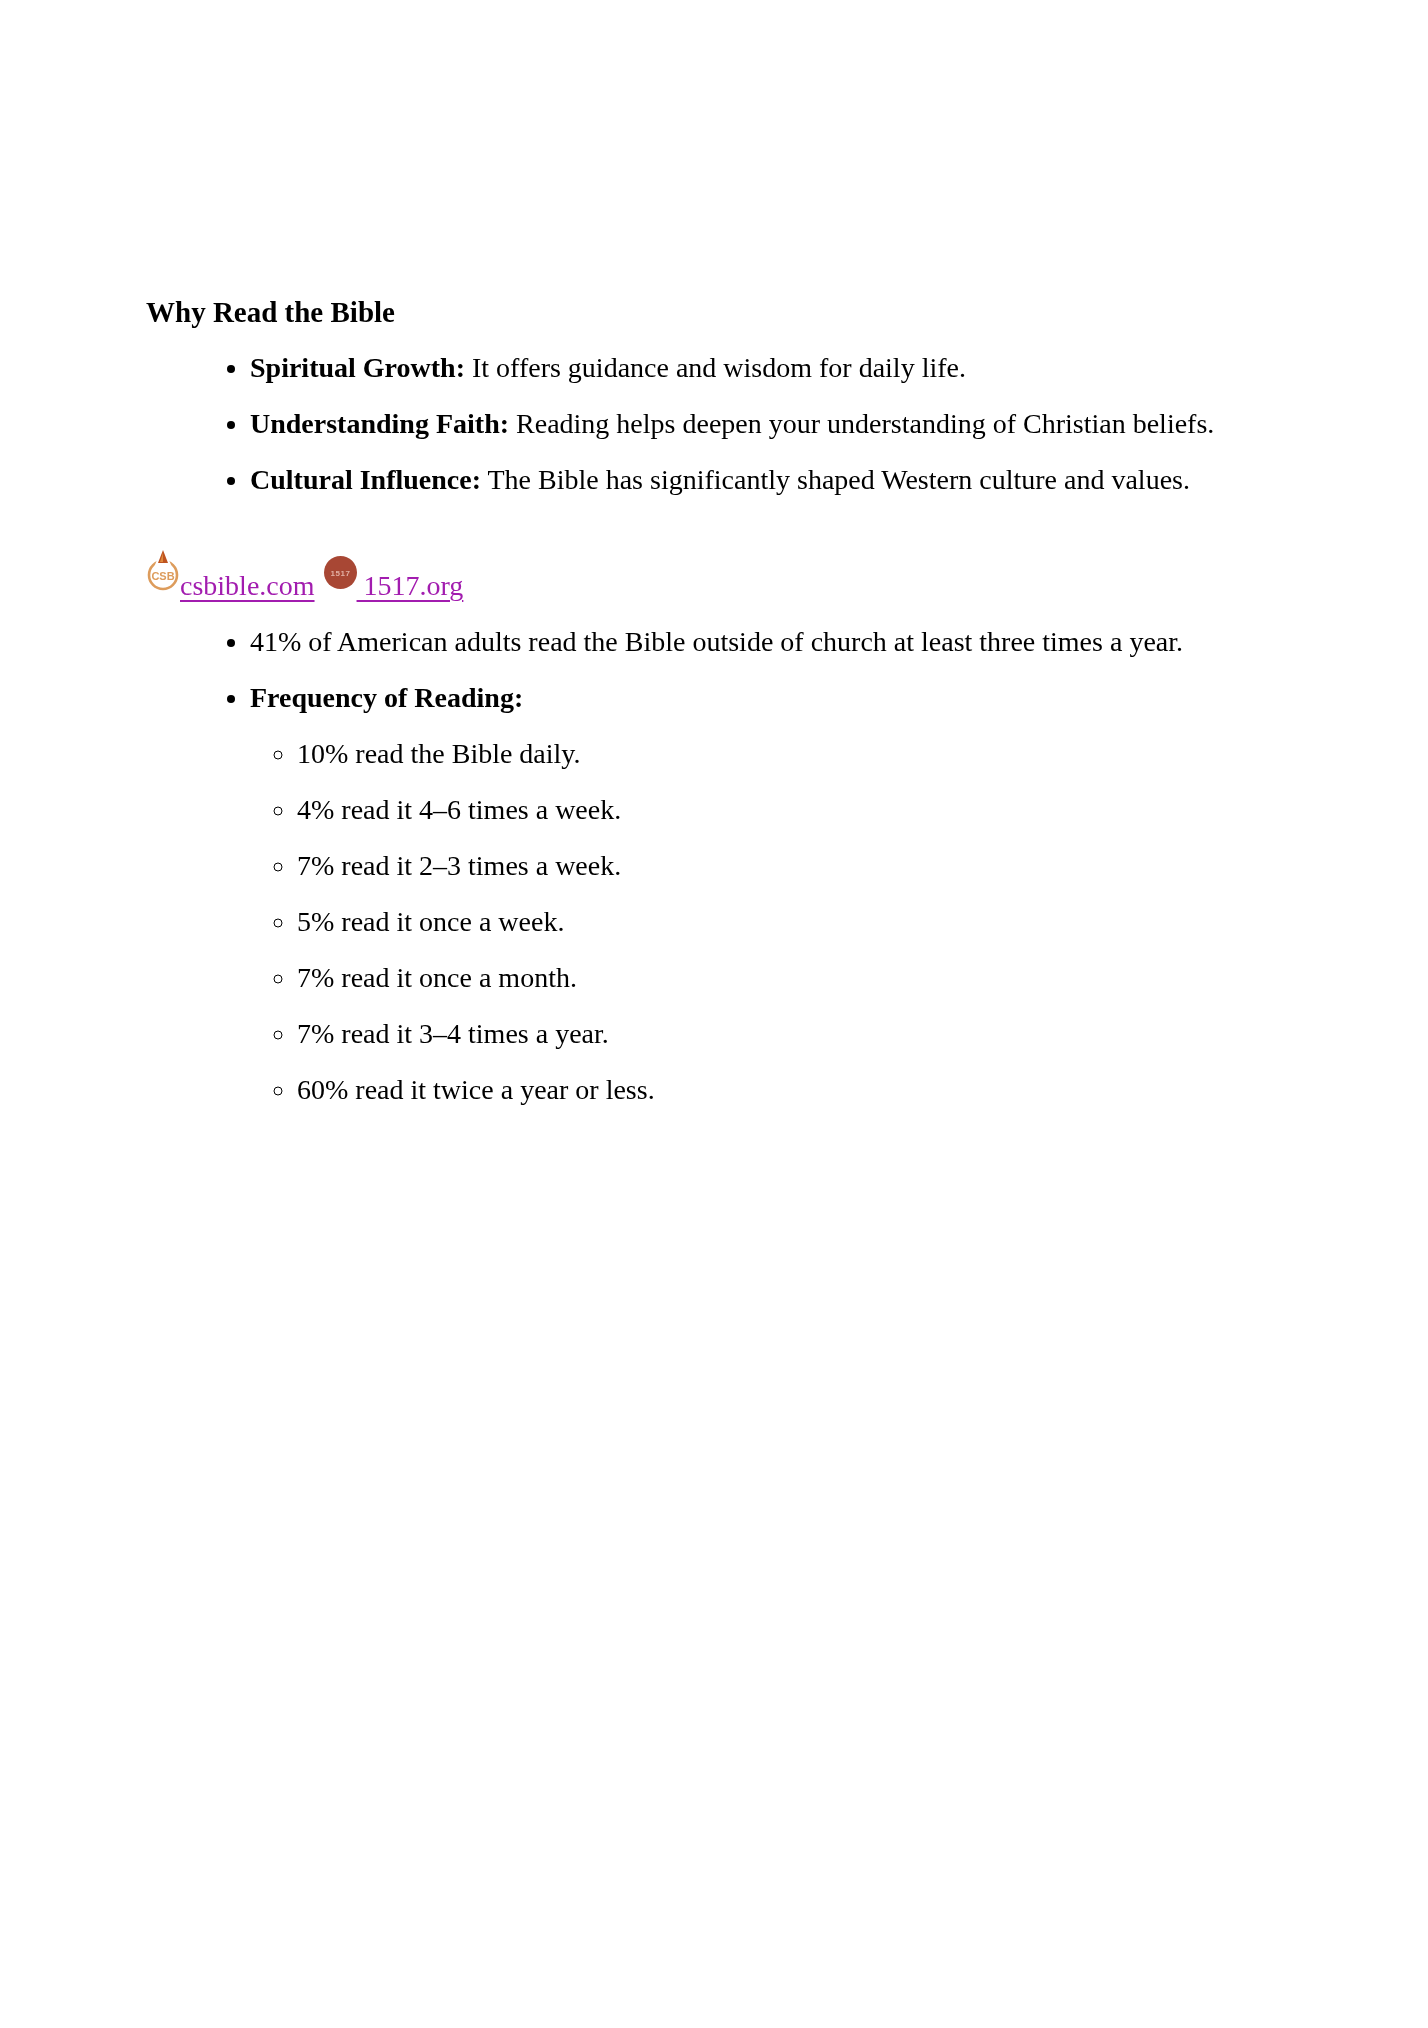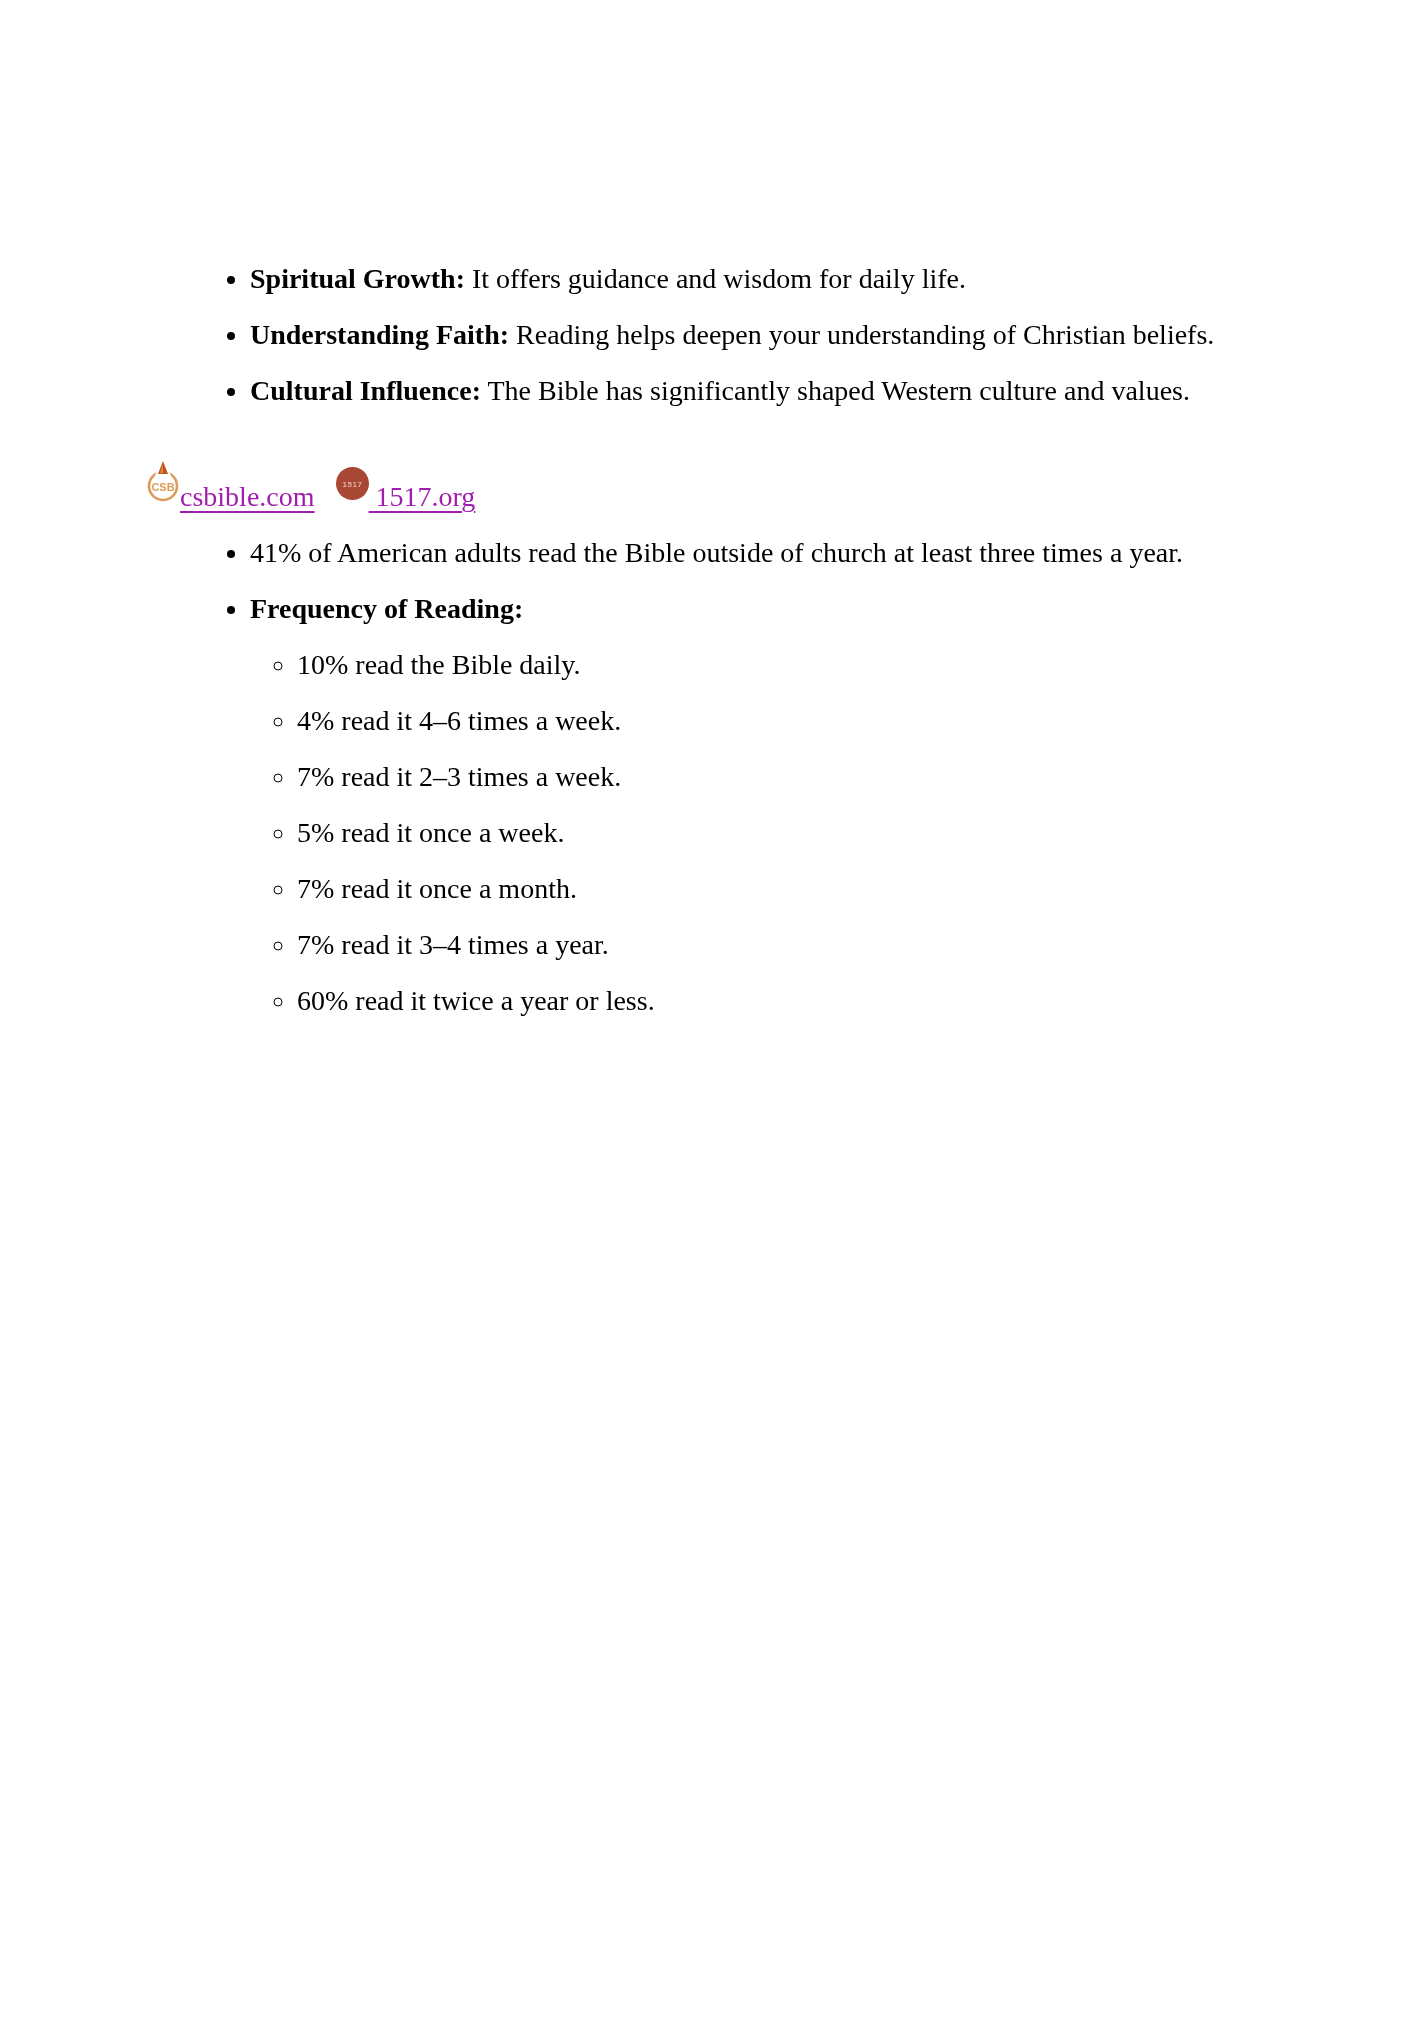--- a/index.html
+++ b/index.html
@@ -27,29 +27,30 @@
   a.textlink {
     color:#a21caf;
     text-decoration:underline;
     text-decoration-thickness:2px;
     text-underline-offset:5px;
     white-space:pre;
     cursor:pointer;
   }
   .favicon { display:inline-block; text-decoration:none; cursor:pointer; }
   .favicon-csb svg { vertical-align:4px; }
-  .favicon-1517 { margin-left:14px; }
+  .favicon-1517 { margin-left:2px; }
   .favicon-1517 svg { vertical-align:6px; }
 </style>
 </head>
 <body>
 
 <div class="page">
 
 
+  <p class="heading">Why Read the Bible</p>
 
   <ul class="blist mt32">
     <li>
       <strong>Spiritual Growth:</strong><span> It offers guidance and wisdom for daily life.</span>
     </li>
     <li>
       <strong>Understanding Faith:</strong><span> Reading helps deepen your understanding of Christian beliefs.</span>
     </li>
     <li>
       <strong>Cultural Influence:</strong><span> The Bible has significantly shaped Western culture and values.</span>

